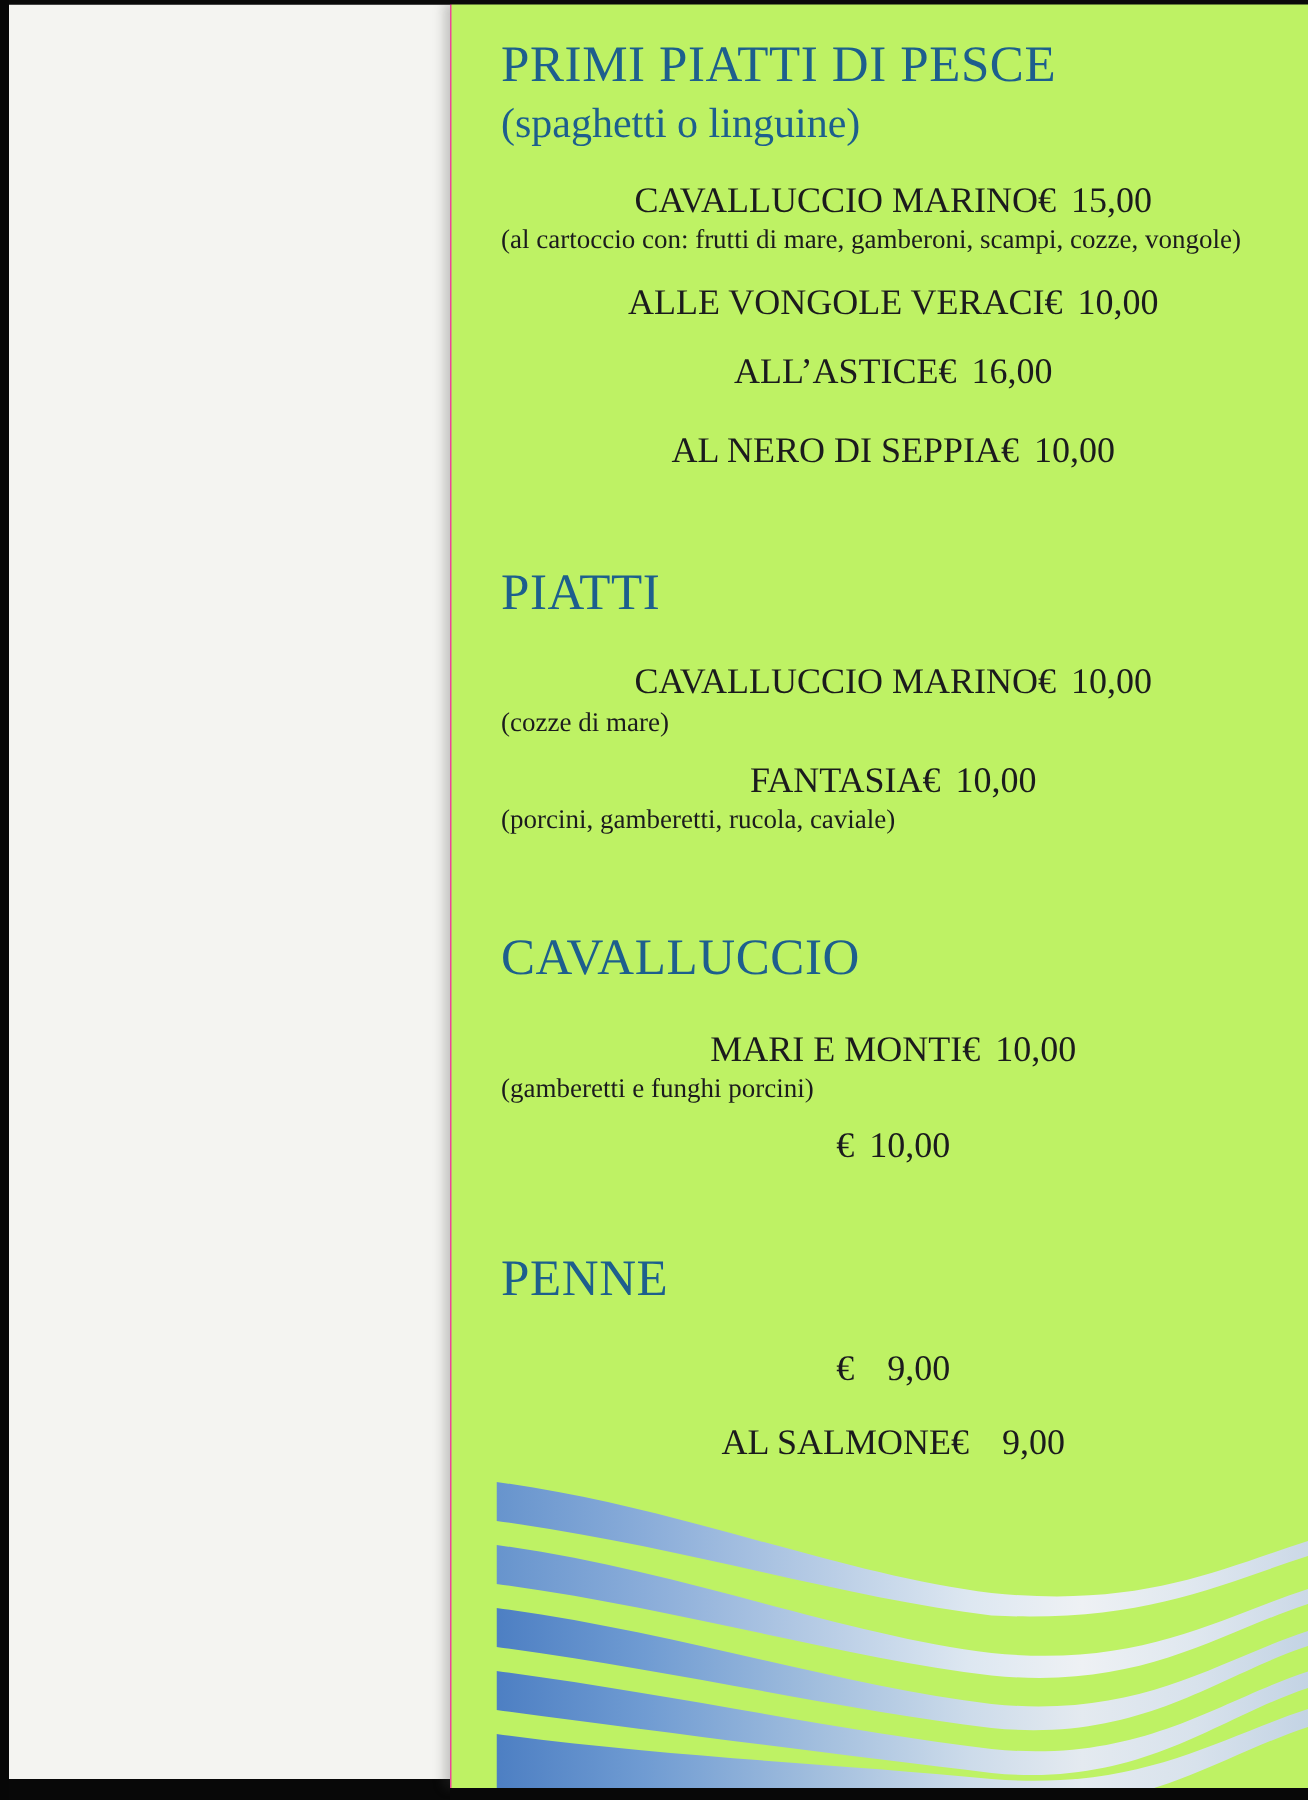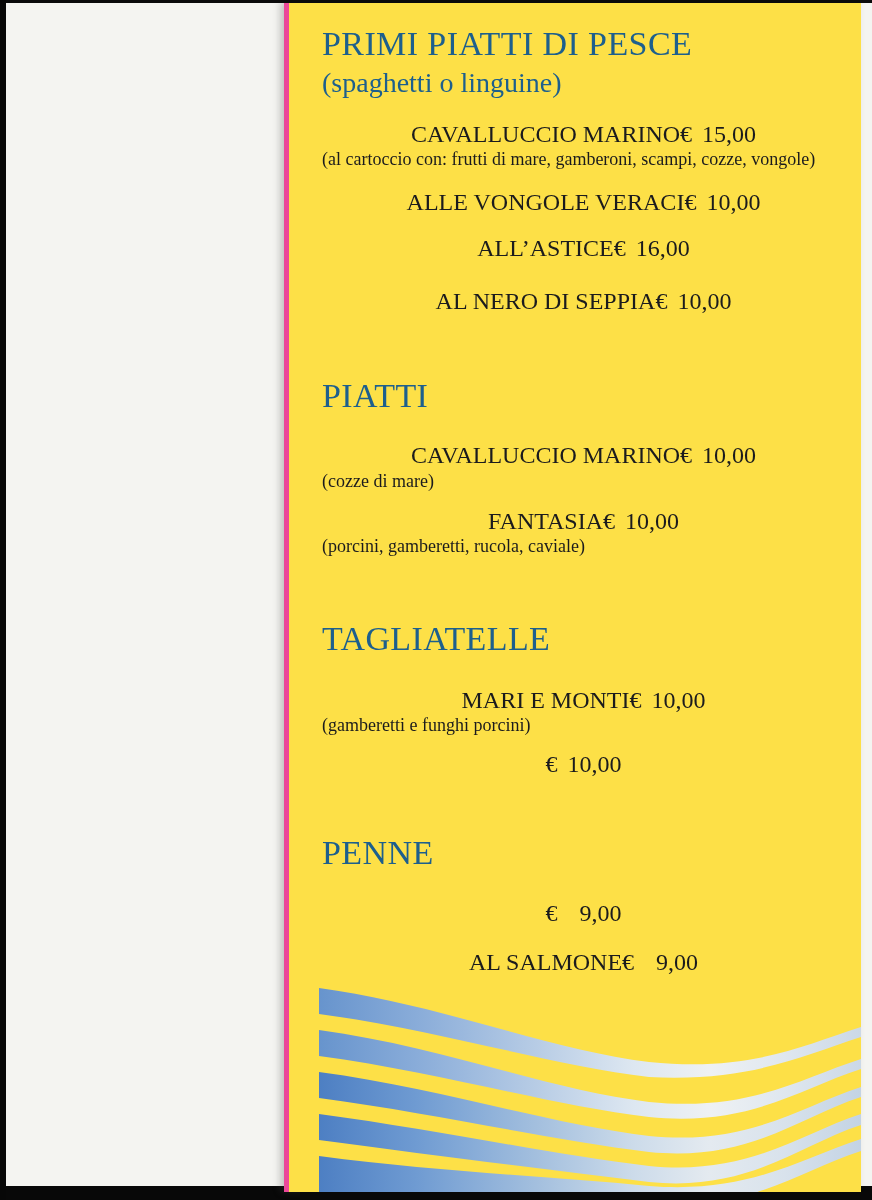--- a/index.html
+++ b/index.html
@@ -6,23 +6,23 @@
   body{
     width:872px;height:1200px;position:relative;overflow:hidden;
     background:#0a0a0a;
     font-family:"Liberation Serif","DejaVu Serif",serif;
   }
   .backing{
     position:absolute;left:6px;top:3px;width:866px;height:1183px;
     background:#f4f4f1;
   }
   .page{
-    position:absolute;left:284px;top:2px;width:572px;height:1190px;
-    background:#fde047;
-    border-left:5px solid #ec4899;
+    position:absolute;left:300px;top:2px;width:572px;height:1190px;
+    background:#bef264;
+    border-left:1px solid #ec4899;
     box-shadow:-4px 0 7px rgba(70,70,70,0.28);
     overflow:hidden;z-index:3;
   }
   .section-title{
     position:absolute;left:33px;margin:0;font-weight:normal;
     font-size:34px;line-height:36px;color:#1d5f8d;letter-spacing:0.4px;
     white-space:nowrap;
   }
   .subtitle{
     position:absolute;left:33px;font-size:28px;line-height:26px;
@@ -105,21 +105,21 @@
 
   <div class="row" style="top:506px">
     <span>FANTASIA</span>
     <span class="price">
       <span>€</span>
       <span>10,00</span>
     </span>
   </div>
   <div class="desc" style="top:534px">(porcini, gamberetti, rucola, caviale)</div>
 
-  <h1 class="section-title" style="top:619px">TAGLIATELLE</h1>
+  <h1 class="section-title" style="top:619px">CAVALLUCCIO</h1>
 
   <div class="row" style="top:685px">
     <span>MARI E MONTI</span>
     <span class="price">
       <span>€</span>
       <span>10,00</span>
     </span>
   </div>
   <div class="desc" style="top:713px">(gamberetti e funghi porcini)</div>
 

